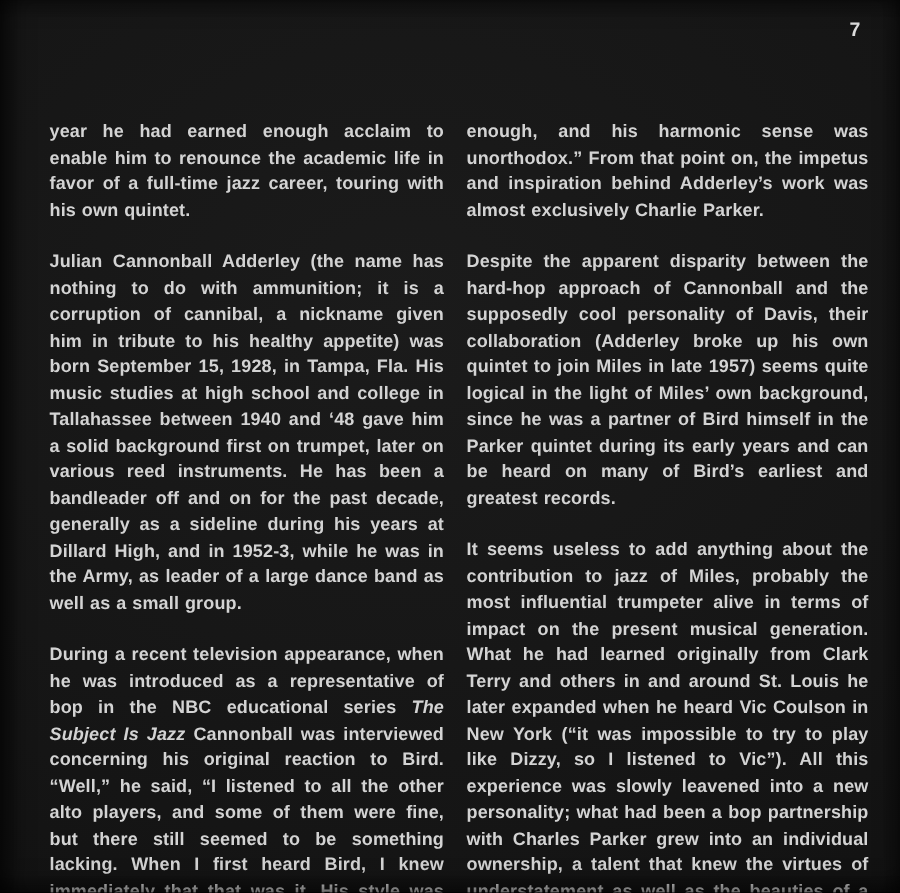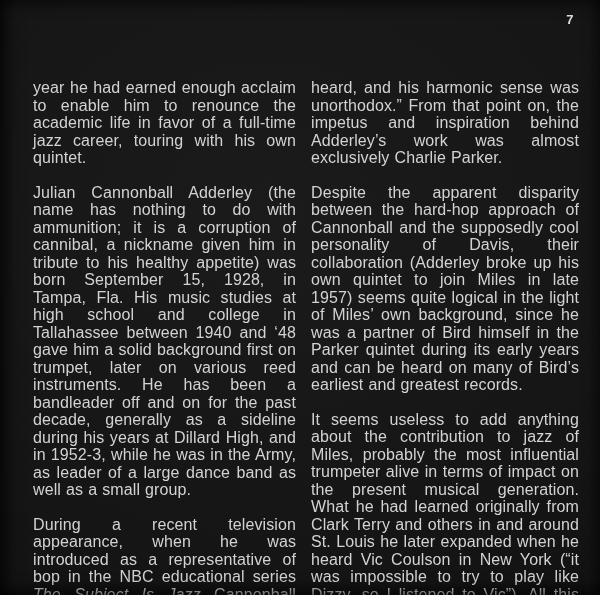--- a/index.html
+++ b/index.html
@@ -42,39 +42,40 @@
     top: 79px;
     display: flex;
     gap: 15px;
   }
   .column { display: block; }
   .col-0 { width: 263px; }
   .col-1 { width: 268px; }
   .para {
     margin: 0 0 17px 0;
     color: #d3d3d3;
-    font-size: 16px;
+    font-size: 12px;
     line-height: 17.5px;
     text-align: justify;
     letter-spacing: 0.1px;
     word-spacing: 0.5px;
+    font-weight: bold;
   }
   .para:last-child { margin-bottom: 0; }
   .italic { font-style: italic; }
 </style>
 </head>
 <body>
 
 <div class="page">
   <div class="page-number">7</div>
   <div class="columns">
     <div class="column col-0">
         <p class="para"><span>year he had earned enough acclaim to enable him to renounce the academic life in favor of a full-time jazz career, touring with his own quintet.</span></p>
         <p class="para"><span>Julian Cannonball Adderley (the name has nothing to do with ammunition; it is a corruption of cannibal, a nickname given him in tribute to his healthy appetite) was born September 15, 1928, in Tampa, Fla. His music studies at high school and college in Tallahassee between 1940 and ‘48 gave him a solid background first on trumpet, later on various reed instruments. He has been a bandleader off and on for the past decade, generally as a sideline during his years at Dillard High, and in 1952-3, while he was in the Army, as leader of a large dance band as well as a small group.</span></p>
         <p class="para"><span>During a recent television appearance, when he was introduced as a representative of bop in the NBC educational series </span><span class="italic">The Subject Is Jazz</span><span> Cannonball was interviewed concerning his original reaction to Bird. “Well,” he said, “I listened to all the other alto players, and some of them were fine, but there still seemed to be something lacking. When I first heard Bird, I knew immediately that that was it. His style was completely original, far ahead of anything I had</span></p>
       </div>
     <div class="column col-1">
-        <p class="para"><span>heard, and his harmonic sense was unorthodox.” From that point on, the impetus and inspiration behind Adderley’s work was almost exclusively Charlie Parker.</span></p>
+        <p class="para"><span>enough, and his harmonic sense was unorthodox.” From that point on, the impetus and inspiration behind Adderley’s work was almost exclusively Charlie Parker.</span></p>
         <p class="para"><span>Despite the apparent disparity between the hard-hop approach of Cannonball and the supposedly cool personality of Davis, their collaboration (Adderley broke up his own quintet to join Miles in late 1957) seems quite logical in the light of Miles’ own background, since he was a partner of Bird himself in the Parker quintet during its early years and can be heard on many of Bird’s earliest and greatest records.</span></p>
         <p class="para"><span>It seems useless to add anything about the contribution to jazz of Miles, probably the most influential trumpeter alive in terms of impact on the present musical generation. What he had learned originally from Clark Terry and others in and around St. Louis he later expanded when he heard Vic Coulson in New York (“it was impossible to try to play like Dizzy, so I listened to Vic”). All this experience was slowly leavened into a new personality; what had been a bop partnership with Charles Parker grew into an individual ownership, a talent that knew the virtues of understatement as well as the beauties of a more directly assertive</span></p>
       </div>
   </div>
 </div>
 
 </body></html>

